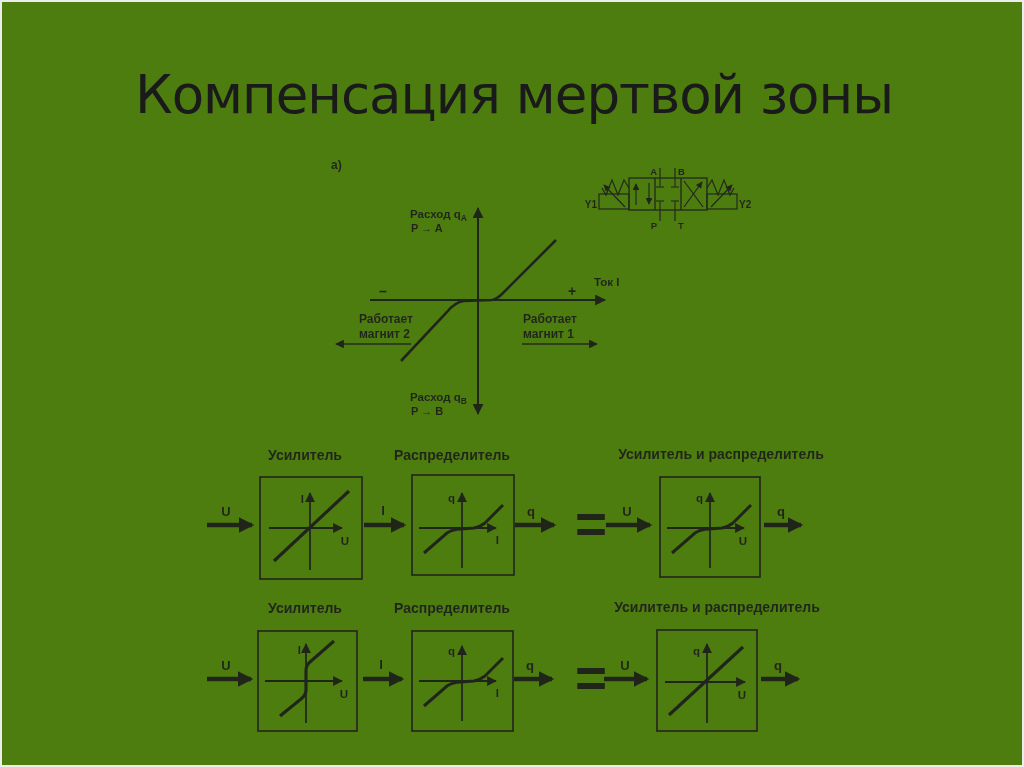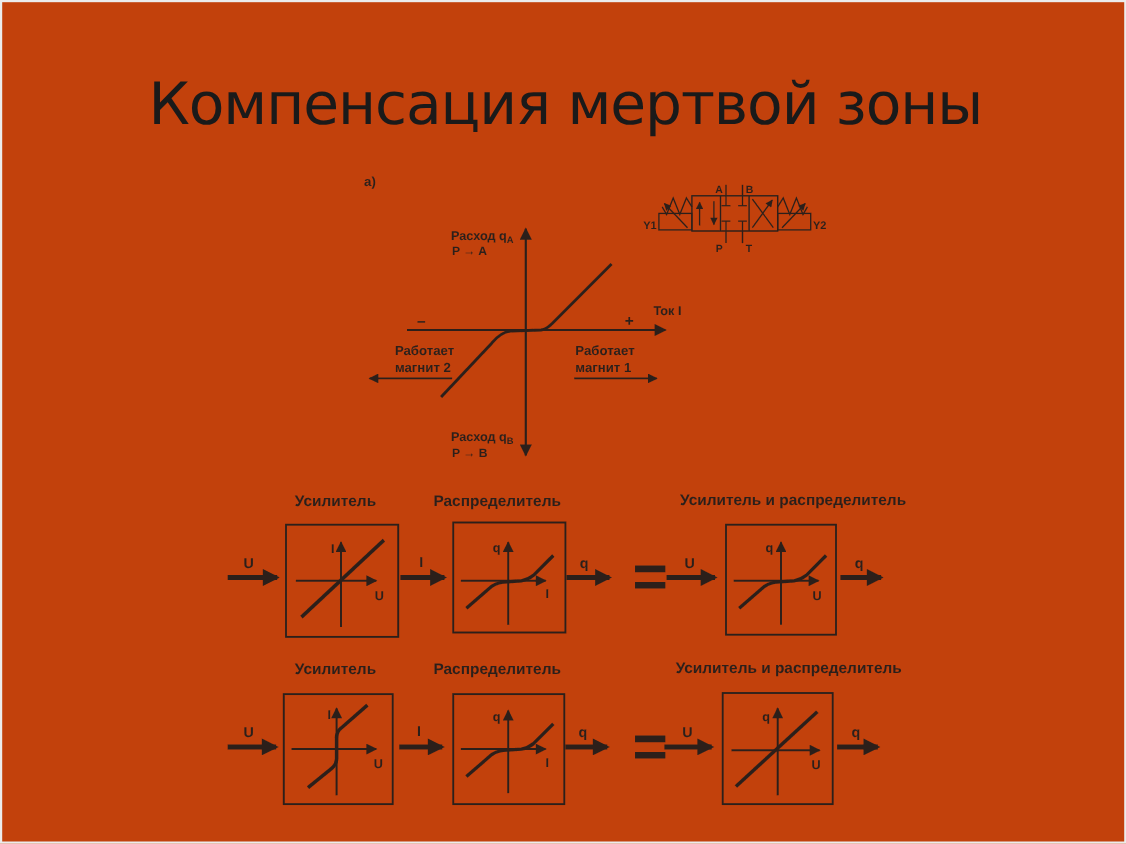--- a/index.html
+++ b/index.html
@@ -1,16 +1,16 @@
 <!DOCTYPE html>
 <html><head>
 <meta charset="utf-8">
 <style>
   html,body{margin:0;padding:0;background:#fff;}
-  .slide{position:relative;width:1024px;height:767px;background:#c2410c;
+  .slide{position:relative;width:1024px;height:767px;background:#4d7c0f;
          border:2px solid #ececec;box-sizing:border-box;overflow:hidden;
          font-family:"Liberation Sans",sans-serif;}
   svg{position:absolute;left:0;top:0;}
   .title{font-family:"DejaVu Sans","Liberation Sans",sans-serif;fill:#1a1a1a;
          font-size:53px;letter-spacing:-1px;}
   .tf{font-family:"Liberation Sans",sans-serif;font-weight:bold;fill:#1f1f1f;}
   .ln{stroke:#1f1f1f;fill:none;}
   .fig{opacity:.9;}
 </style>
 </head>

